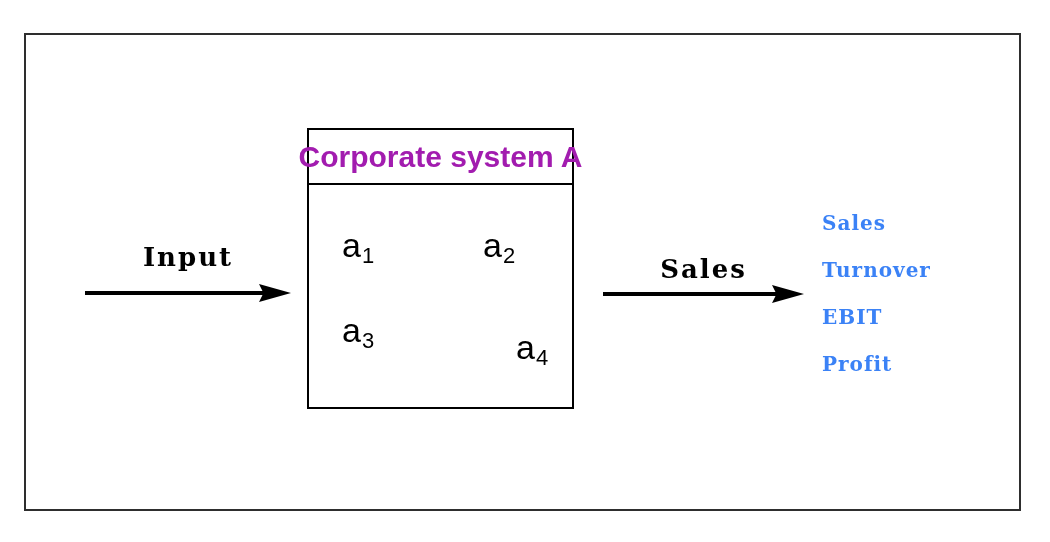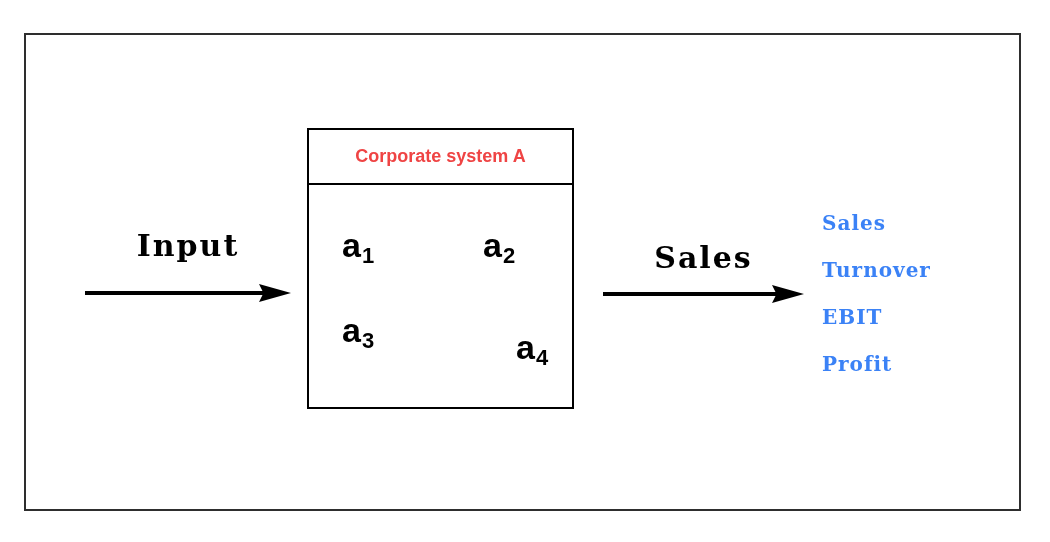--- a/index.html
+++ b/index.html
@@ -29,23 +29,24 @@
     left: 0;
     top: 0;
     width: 1050px;
     height: 542px;
   }
   .serif-label {
     position: absolute;
     color: #000;
     font-family: "DejaVu Serif", serif;
     font-weight: 700;
-    font-size: 30px;
+    font-size: 26px;
     letter-spacing: 2px;
     white-space: nowrap;
+    margin-top: 14px;
   }
   .input-label {
     left: 112px;
     top: 228px;
     width: 180px;
     text-align: center;
     left: 85px;
     width: 206px;
   }
   .output-label {
@@ -78,29 +79,29 @@
   .system-box-header {
     height: 53px;
     border-bottom: 2px solid #000000;
     display: flex;
     align-items: center;
     justify-content: center;
   }
   .system-box-title {
     font-family: "Liberation Sans", sans-serif;
     font-weight: 700;
-    font-size: 18px;
-    color: #ef4444;
+    font-size: 30px;
+    color: #a21caf;
     white-space: nowrap;
   }
   .node {
     position: absolute;
     color: #000;
     font-family: "Liberation Sans", sans-serif;
-    font-weight: 700;
+    font-weight: 400;
     font-size: 34px;
     line-height: 34px;
     white-space: nowrap;
   }
   .node sub {
     font-size: 22px;
     line-height: 22px;
     vertical-align: -6px;
     margin-left: 1px;
   }

